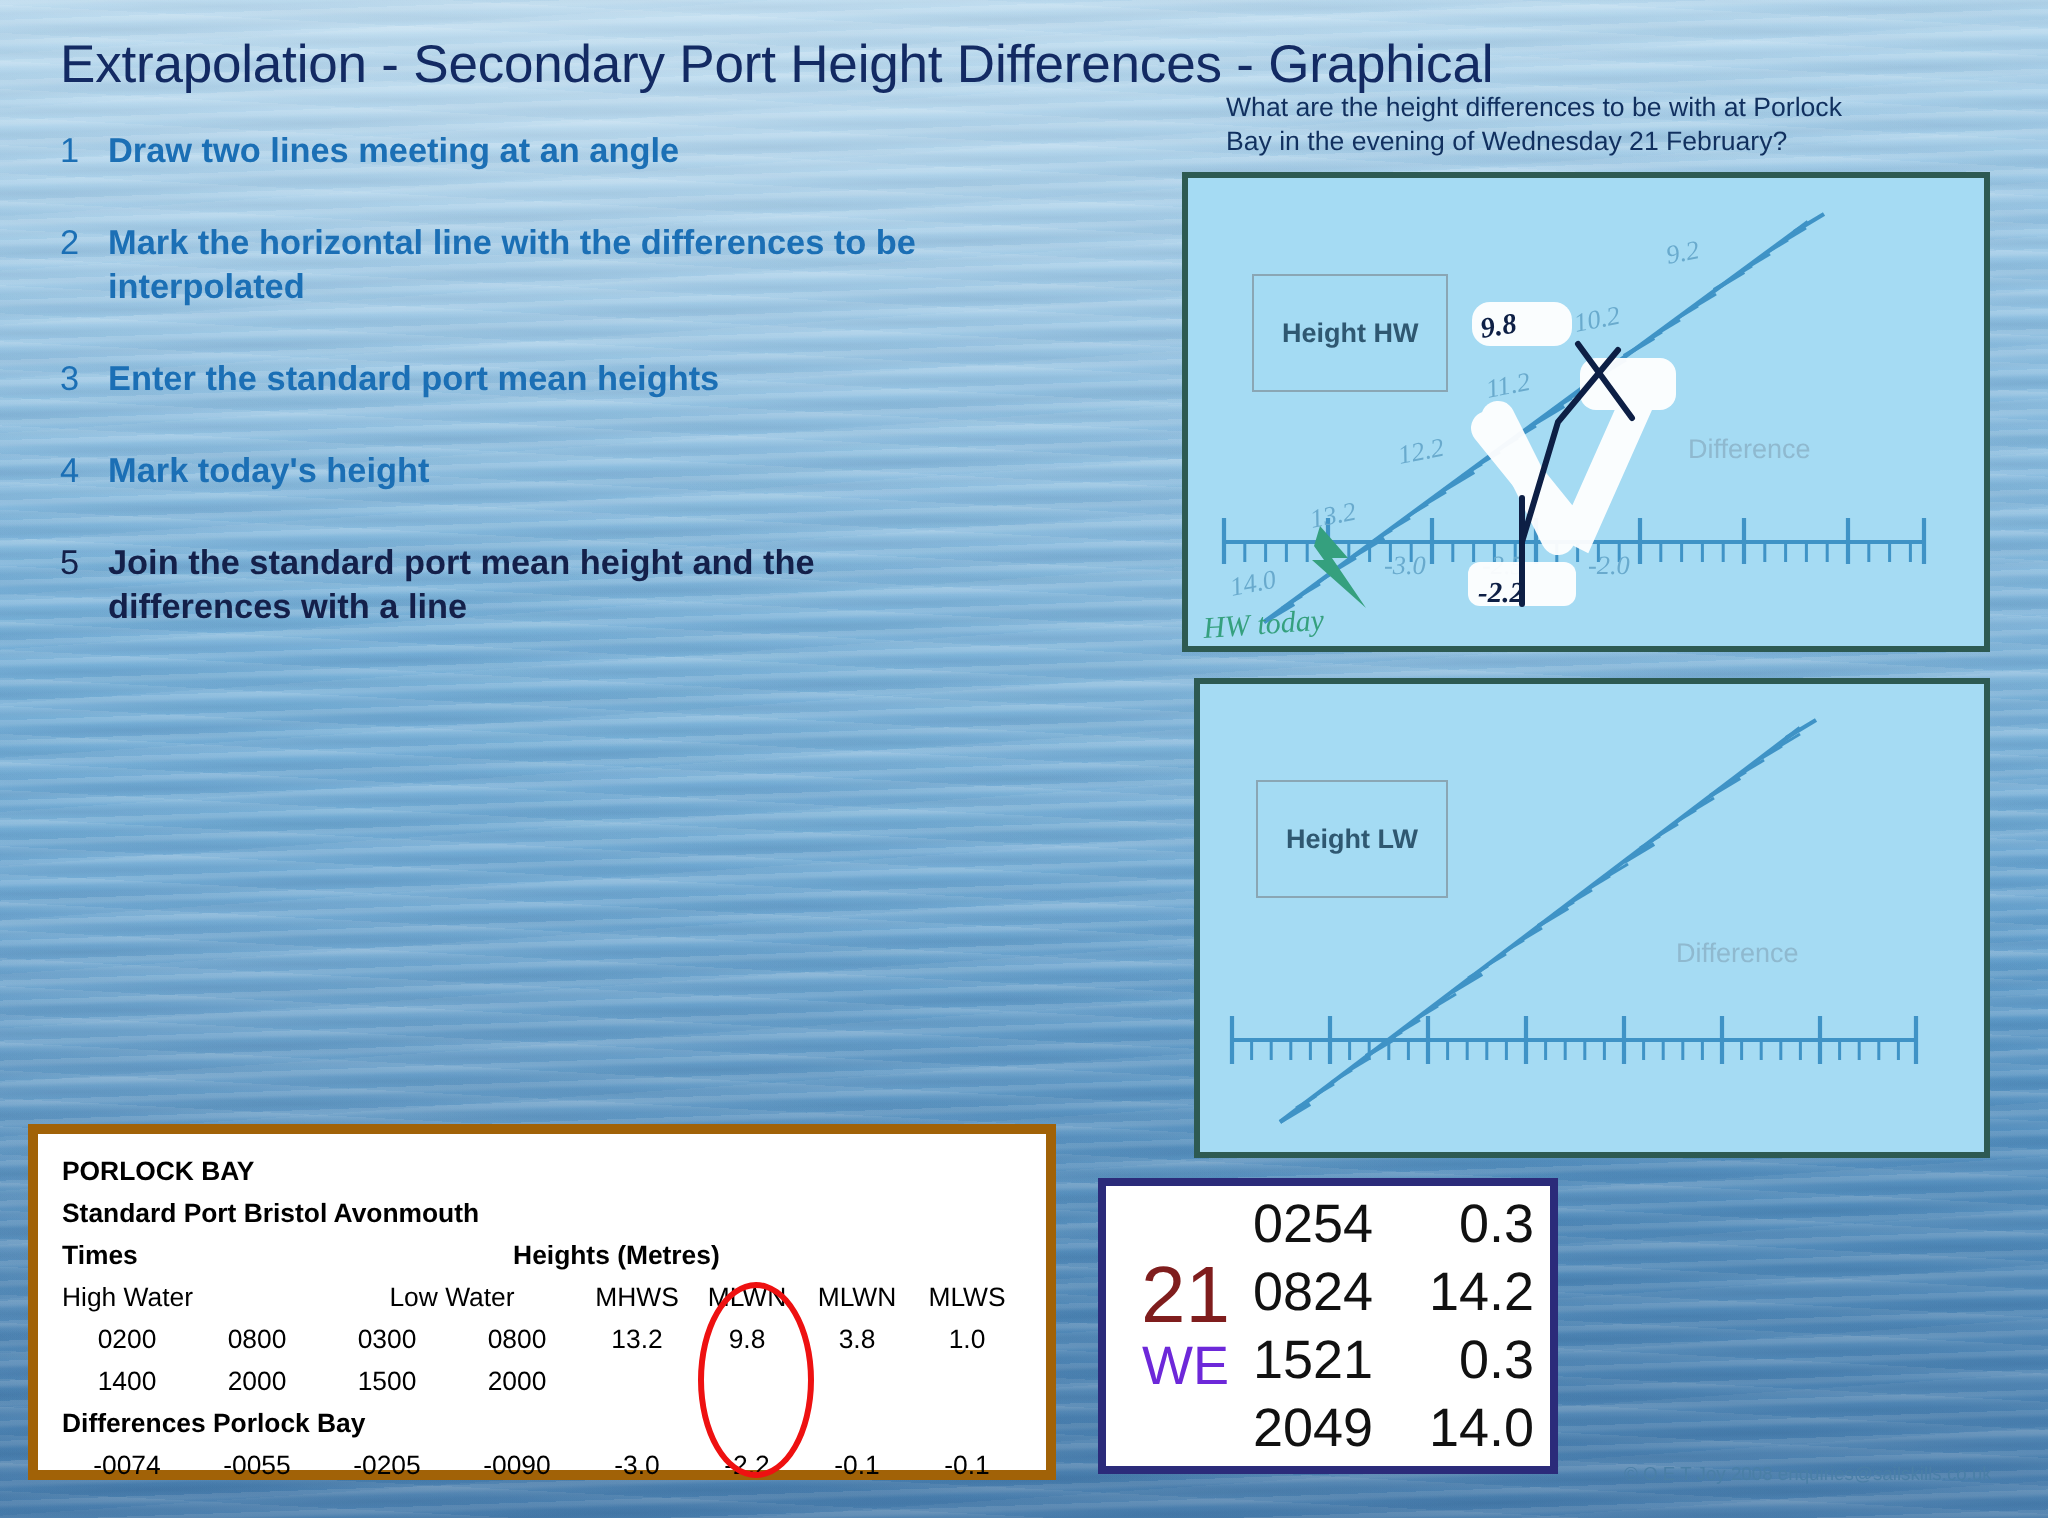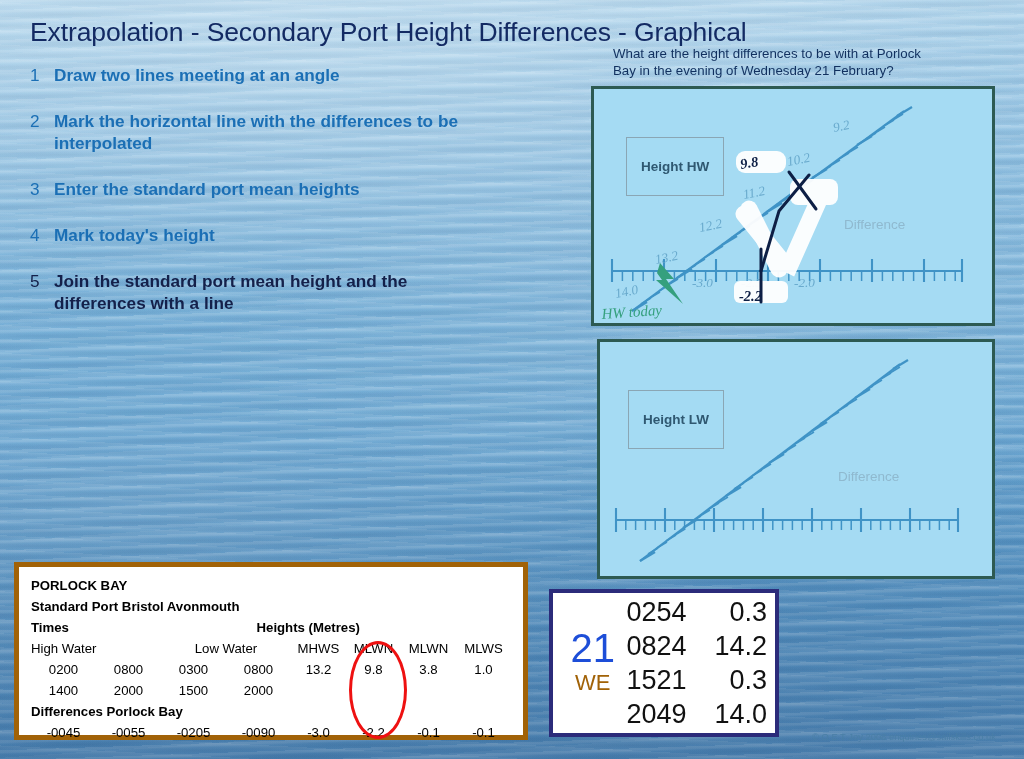--- a/index.html
+++ b/index.html
@@ -146,22 +146,22 @@
   
   #tidetimes {
     position: absolute; left: 549px; top: 589px;
     width: 230px; height: 148px;
     background: #ffffff;
     border: 4px solid #2b2b7a;
     display: flex;
     padding: 4px 8px 4px 6px;
   }
   #tt-left { width: 70px; display: flex; flex-direction: column; justify-content: center; }
-  #tt-day { color: #1d4ed8; font-size: 40px; line-height: 40px; text-align: center; }
-  #tt-dow { color: #a16207; font-size: 22px; line-height: 30px; text-align: center; }
+  #tt-day { color: #7f1d1d; font-size: 40px; line-height: 40px; text-align: center; }
+  #tt-dow { color: #6d28d9; font-size: 27px; line-height: 30px; text-align: center; }
   #tt-right { flex: 1; display: flex; flex-direction: column; justify-content: center; }
   .tt-row { display: flex; font-size: 27px; line-height: 34px; color: #111; }
   .tt-time { width: 88px; text-align: left; }
   .tt-ht { flex: 1; text-align: right; }
 
   
   #copyright {
     position: absolute; left: 812px; top: 731px;
     font-size: 9.4px; color: #4a7fa6;
     white-space: nowrap;
@@ -448,21 +448,21 @@
     <span class="c-lw2">2000</span>
     <span class="c-h"></span>
     <span class="c-h"></span>
     <span class="c-h"></span>
     <span class="c-h"></span>
   </div>
   <div class="row b">
     <span>Differences Porlock Bay</span>
   </div>
   <div class="row">
-    <span class="c-hw1">-0045</span>
+    <span class="c-hw1">-0074</span>
     <span class="c-hw2">-0055</span>
     <span class="c-lw1">-0205</span>
     <span class="c-lw2">-0090</span>
     <span class="c-h">-3.0</span>
     <span class="c-h">-2.2</span>
     <span class="c-h">-0.1</span>
     <span class="c-h">-0.1</span>
   </div>
 </div>
 <div id="red-ellipse"></div>

